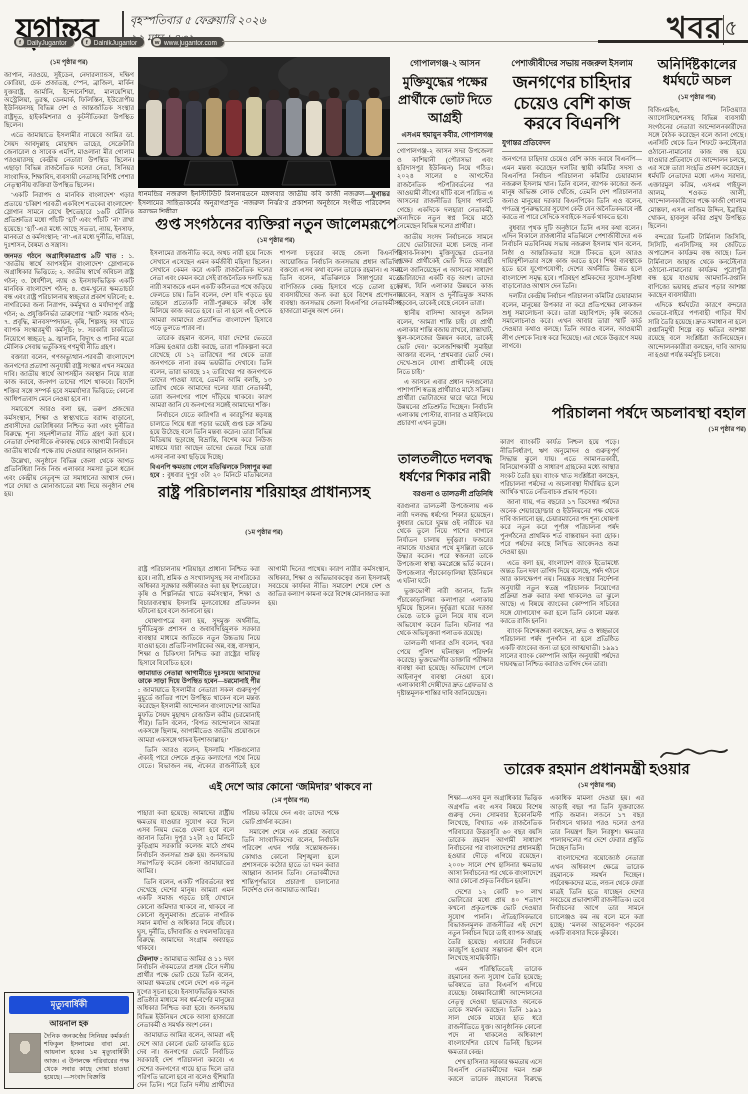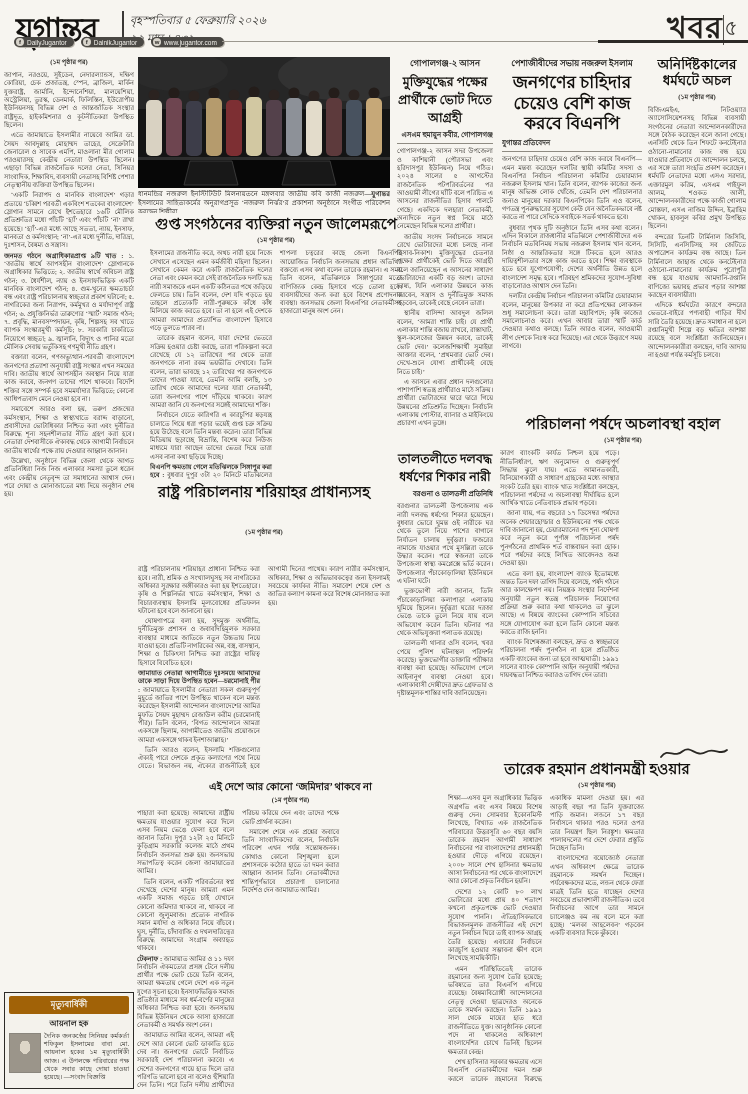--- a/index.html
+++ b/index.html
@@ -45,21 +45,21 @@
   .cols3{column-count:3;column-gap:8px;column-fill:auto;height:100%;}
   
   .photo{position:absolute;left:138px;top:57px;width:252px;height:131px;background:#111;}
   .photo svg{display:block;}
   .caption{position:absolute;left:138px;top:190px;width:252px;height:23px;overflow:hidden;
         font-size:6.8px;line-height:1.3;text-align:justify;color:#22201c;}
   .caption .credit{font-weight:bold;float:right;}
   
   .obit{position:absolute;left:4px;top:992px;width:130px;height:97px;border:1px solid #2c2a26;
         background:#f4f2ec;padding:0;box-sizing:border-box;}
-  .obit-bar{background:#a16207;color:#f4f2ec;font-size:8.5px;font-weight:bold;text-align:center;
+  .obit-bar{background:#1d4ed8;color:#f4f2ec;font-size:8.5px;font-weight:bold;text-align:center;
         padding:2px 0;margin:3px 4px;border-radius:2px;}
   .obit-name{font-size:8px;font-weight:bold;text-align:center;margin:1px 0 2px;}
   .obit-body{font-size:6.3px;line-height:1.3;text-align:justify;padding:0 4px;color:#26241f;}
   .obit-photo{float:left;width:30px;height:38px;margin:1px 3px 1px 0;border:1px solid #8a867d;
         background:radial-gradient(ellipse 9px 11px at 50% 35%, #ddd6c8 0 60%, #9b958a 61% 100%),
                    linear-gradient(#b7b1a6,#8d887e);}
   .sig{position:absolute;left:658px;top:745px;}
 </style>
 </head>
 <body>
@@ -233,21 +233,21 @@
   <article class="art" style="left:648px;top:57px;width:98px;height:356px;">
     <h2 class="hl hl-md">অনির্দিষ্টকালের ধর্মঘটে অচল</h2>
     <div class="jump">(১ম পৃষ্ঠার পর)</div>
     <div class="body">
       <p class="nofirst">বিজিএমইএ, নিটওয়্যার অ্যাসোসিয়েশনসহ বিভিন্ন ব্যবসায়ী সংগঠনের নেতারা আন্দোলনকারীদের সঙ্গে বৈঠক করেছেন বলে জানা গেছে। এনসিটি থেকে তিন শিফটে কনটেইনার ওঠানো-নামানোর কাজ বন্ধ হয়ে যাওয়ার প্রতিবাদে যে আন্দোলন চলছে, এর সঙ্গে তারা সংহতি প্রকাশ করেছেন। ধর্মঘটি নেতাদের মধ্যে এসএ সরদার, এক্তারমুল করিম, এসএম গাইফুল আলম, শওকত আলী, আন্দোলনকারীদের পক্ষে কাজী গোলাম মোস্তফা, এসএ নাজিম উদ্দিন, ইব্রাহিম খোকন, হাবলুল কবির প্রমুখ উপস্থিত ছিলেন।</p>
       <p>বন্দরের তিনটি টার্মিনাল জিসিবি, সিসিটি, এনসিটিসহ সব জেটিতে অপারেশন কার্যক্রম বন্ধ আছে। তিন টার্মিনালে জাহাজ থেকে কনটেইনার ওঠানো-নামানোর কার্যক্রম পুরোপুরি বন্ধ হয়ে যাওয়ায় আমদানি-রপ্তানি বাণিজ্যে ভয়াবহ প্রভাব পড়ার আশঙ্কা করছেন ব্যবসায়ীরা।</p>
       <p>এদিকে ধর্মঘটের কারণে বন্দরের ভেতরে-বাইরে পণ্যবাহী গাড়ির দীর্ঘ সারি তৈরি হয়েছে। দ্রুত সমাধান না হলে রপ্তানিমুখী শিল্পে বড় ক্ষতির আশঙ্কা রয়েছে বলে সংশ্লিষ্টরা জানিয়েছেন। আন্দোলনকারীরা বলছেন, দাবি আদায় না হওয়া পর্যন্ত কর্মসূচি চলবে।</p>
     </div>
   </article>
 
-  <article class="art" style="left:500px;top:415px;width:246px;height:342px;">
+  <article class="art" style="left:500px;top:404px;width:246px;height:342px;align-items:flex-end;">
     <h2 class="hl hl-lg">পরিচালনা পর্ষদে অচলাবস্থা বহাল</h2>
     <div class="jump">(১ম পৃষ্ঠার পর)</div>
     <div class="body cols2">
       <p class="nofirst">কারণ ব্যাংকটি কার্যত নিশ্চল হয়ে পড়ে। নীতিনির্ধারণ, ঋণ অনুমোদন ও গুরুত্বপূর্ণ সিদ্ধান্ত ঝুলে যায়। এতে আমানতকারী, বিনিয়োগকারী ও সাধারণ গ্রাহকের মধ্যে আস্থার সংকট তৈরি হয়। ব্যাংক খাত সংশ্লিষ্টরা বলছেন, পরিচালনা পর্ষদের এ অচলাবস্থা দীর্ঘায়িত হলে আর্থিক খাতে নেতিবাচক প্রভাব পড়বে।</p>
       <p>জানা যায়, গত বছরের ১৭ ডিসেম্বর পর্ষদের অনেক শেয়ারহোল্ডার ও ইউনিয়নের পক্ষ থেকে দাবি জানানো হয়, চেয়ারম্যানের পদ শূন্য ঘোষণা করে নতুন করে পূর্ণাঙ্গ পরিচালনা পর্ষদ পুনর্গঠনের প্রাথমিক শর্ত বাস্তবায়ন করা হোক। পরে পর্ষদের কাছে লিখিত আবেদনও জমা দেওয়া হয়।</p>
       <p>এতে বলা হয়, বাংলাদেশ ব্যাংক ইতোমধ্যে অন্তত তিন দফা তাগিদ দিয়ে বলেছে, পর্ষদ গঠনে আর কালক্ষেপণ নয়। নিয়ন্ত্রক সংস্থার নির্দেশনা অনুযায়ী নতুন স্বতন্ত্র পরিচালক নিয়োগের প্রক্রিয়া শুরু করার কথা থাকলেও তা ঝুলে আছে। এ বিষয়ে ব্যাংকের কোম্পানি সচিবের সঙ্গে যোগাযোগ করা হলে তিনি কোনো মন্তব্য করতে রাজি হননি।</p>
       <p>ব্যাংক বিশেষজ্ঞরা বলছেন, দ্রুত ও স্বচ্ছভাবে পরিচালনা পর্ষদ পুনর্গঠন না হলে প্রতিষ্ঠিত একটি ব্যাংকের জন্য তা হবে আত্মঘাতী। ১৯৯১ সালের ব্যাংক কোম্পানি আইন অনুযায়ী পর্ষদের দায়বদ্ধতা নিশ্চিত করারও তাগিদ দেন তারা।</p>
     </div>
   </article>
 

